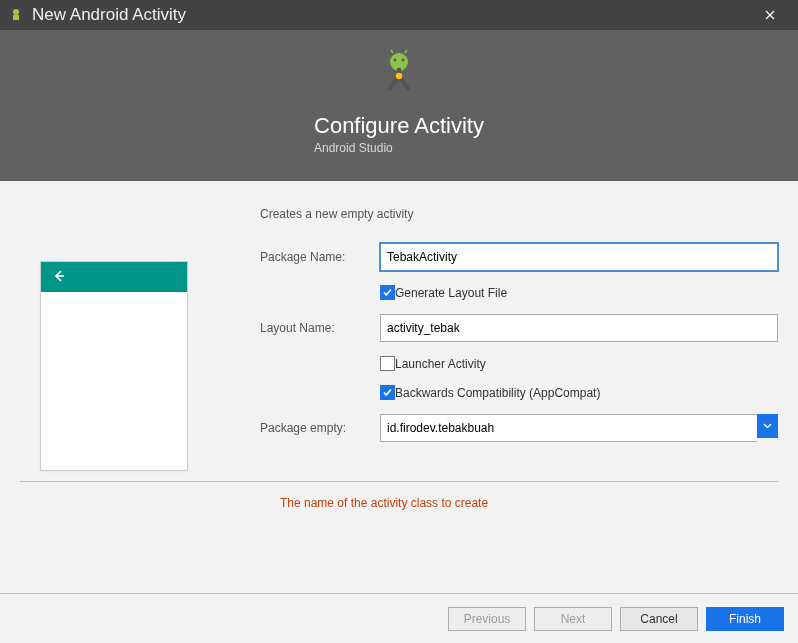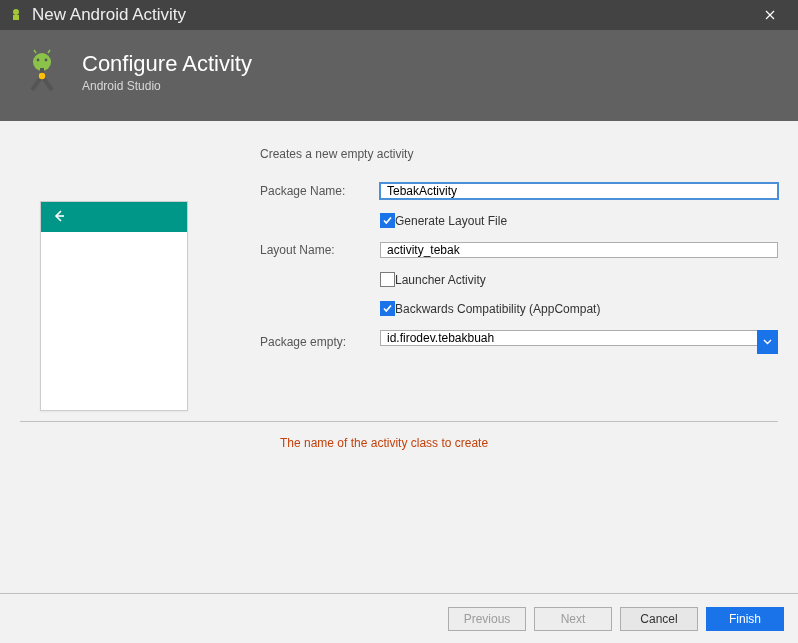--- a/index.html
+++ b/index.html
@@ -27,20 +27,21 @@
     width: 40px; height: 30px; display:flex; align-items:center; justify-content:center;
     color:#fff; cursor:pointer;
   }
   .header {
     background: #616161;
     color: #fff;
     padding: 18px 20px 26px 20px;
     display: flex;
     align-items: center;
     gap: 18px;
+    flex-direction: column;
   }
   .header-titles h1 { font-size: 22px; font-weight: 400; }
   .header-titles .sub { font-size: 12px; color: #d8d8d8; margin-top: 2px; }
   .body {
     display: flex;
     padding: 26px 20px 10px 20px;
     gap: 40px;
   }
   .preview-col { width: 200px; padding-top: 54px;}
   .phone-preview {
@@ -66,21 +67,21 @@
     margin-bottom: 14px;
   }
   .field-label {
     width: 120px;
     font-size: 12px;
     color: #565656;
   }
   .field-input-wrap { flex:1; }
   input.text {
     width: 100%;
-    height: 16px;
+    height: 28px;
     border: 1px solid #adadad;
     background: #fff;
     padding: 2px 6px;
     font-size: 12px;
     font-family: inherit;
   }
   input.text.focused {
     border: 1px solid #4a90d9;
     box-shadow: 0 0 0 1px #4a90d9;
   }

